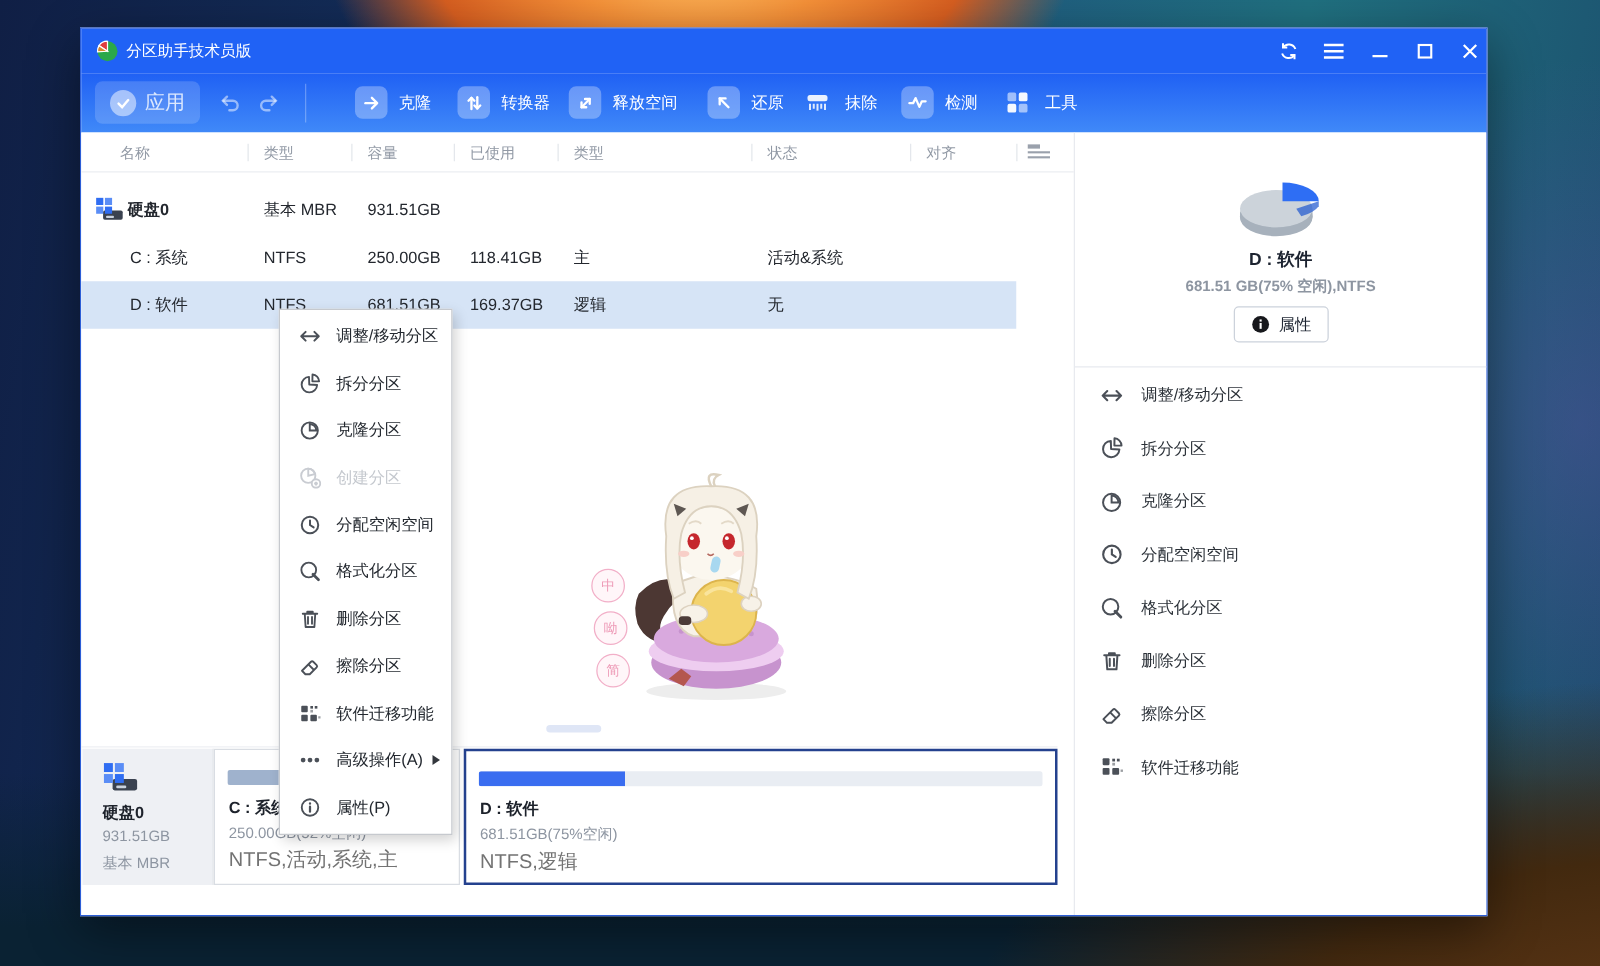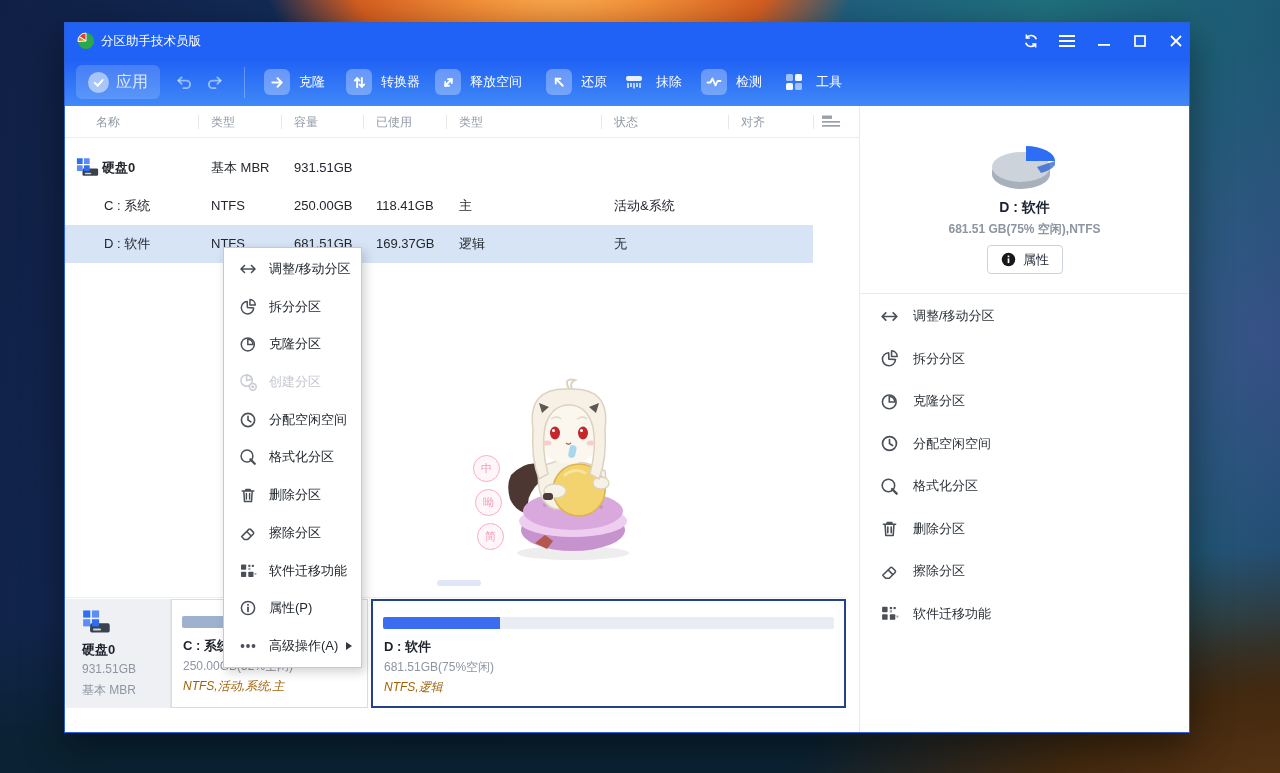--- a/index.html
+++ b/index.html
@@ -19,21 +19,21 @@
   .applogo{position:absolute;left:12px;top:9px;width:18px;height:18px;}
   .wctl{position:absolute;top:5px;width:26px;height:26px;display:flex;align-items:center;justify-content:center;cursor:pointer;}
   
   .toolbar{position:absolute;left:0;top:36px;right:0;height:47px;background:linear-gradient(180deg,#2061f4,#4089f8);}
   .applybtn{position:absolute;left:11px;top:6px;width:84px;height:34px;border-radius:6px;background:rgba(255,255,255,.16);
     display:flex;align-items:center;justify-content:center;gap:7px;}
   .chk{width:21px;height:21px;border-radius:50%;background:rgba(255,255,255,.5);display:flex;align-items:center;justify-content:center;}
   .applylbl{color:rgba(255,255,255,.8);font-size:16px;}
   .histbtn{position:absolute;top:11px;width:26px;height:24px;display:flex;align-items:center;justify-content:center;}
   .tsep{position:absolute;left:179px;top:8px;width:1px;height:31px;background:rgba(255,255,255,.28);}
-  .tbtn{position:absolute;top:9px;height:28px;display:flex;align-items:center;gap:9px;color:#fff;font-size:13px;cursor:pointer;}
+  .tbtn{position:absolute;top:9px;height:28px;display:flex;align-items:center;gap:9px;color:#fff;font-size:13px;cursor:pointer;margin-left:20px;}
   .ticon{width:26px;height:26px;border-radius:6px;background:rgba(255,255,255,.3);display:flex;align-items:center;justify-content:center;}
   .ticon.nobg{background:transparent;}
   
   .whitebg{position:absolute;left:0;top:83px;right:0;bottom:0;background:#fff;}
   .hcell{position:absolute;top:83px;height:32px;line-height:32px;font-size:12px;color:#9199a5;}
   .hsep{position:absolute;top:92px;width:1px;height:14px;background:#e4e7ec;}
   .hunder{position:absolute;left:0;top:114px;width:794px;height:1px;background:#eceef2;}
   .viewicon{position:absolute;left:757px;top:92px;width:18px;height:14px;cursor:pointer;}
   .trow{position:absolute;left:0;width:748px;height:38px;font-size:13px;color:#23272e;cursor:default;}
   .trow.sel{background:#d6e4f6;}
@@ -52,21 +52,21 @@
   .bsep{position:absolute;left:0;top:574px;width:781px;height:1px;background:#eef0f3;}
   .hthumb{position:absolute;left:372px;top:557px;width:44px;height:6px;border-radius:3px;background:#dfe6f6;cursor:pointer;}
   .diskcard{position:absolute;left:1px;top:576px;width:104px;height:109px;background:#eef0f4;border-right:1px solid #e2e5ea;}
   .pblock{position:absolute;top:576px;height:109px;background:#fff;box-sizing:border-box;cursor:pointer;}
   .pblock.c{left:106px;width:197px;border:1px solid #d9dde3;}
   .pblock.d{left:306px;width:475px;border:2px solid #24418e;}
   .bar{position:absolute;left:10px;right:10px;top:16px;height:12px;border-radius:2px;background:#e9edf3;overflow:hidden;}
   .barfill{height:100%;}
   .bn{position:absolute;left:11px;top:37px;font-size:13px;font-weight:bold;color:#1d222b;}
   .bs1{position:absolute;left:11px;top:58px;font-size:12px;color:#8d95a1;}
-  .bs2{position:absolute;left:11px;top:78px;font-size:12px;color:#a16207;font-style:italic;}
+  .bs2{position:absolute;left:11px;top:78px;font-size:16px;color:#737373;}
   .dc-icon{position:absolute;left:16px;top:10px;width:30px;height:26px;}
   .dc-n{position:absolute;left:16px;top:42px;font-size:13px;font-weight:bold;color:#1d222b;}
   .dc-s{position:absolute;left:16px;top:63px;font-size:12px;color:#8d95a1;}
   .dc-t{position:absolute;left:16px;top:83px;font-size:12px;color:#8d95a1;}
   
   .vdiv{position:absolute;left:794px;top:83px;width:1px;height:626px;background:#e8eaef;}
   .rpane{position:absolute;left:795px;top:83px;width:329px;height:626px;}
   .pie{position:absolute;left:121px;top:29px;width:84px;height:60px;}
   .rpt{position:absolute;left:0;top:93px;width:100%;text-align:center;font-size:14px;font-weight:bold;color:#1c2330;}
   .rps{position:absolute;left:0;top:115px;width:100%;text-align:center;font-size:12px;color:#8d95a1;font-weight:bold;}
@@ -496,31 +496,31 @@
             <rect x="2" y="9.8" width="5.2" height="5.2" rx=".8"></rect>
             <rect x="9.3" y="9.8" width="5.2" height="5.2" rx=".8"></rect>
             <rect x="9.3" y="2.8" width="2.1" height="2.1"></rect>
             <rect x="12.8" y="2.8" width="2.1" height="2.1"></rect>
             <rect x="9.3" y="5.9" width="2.1" height="2.1" opacity=".55"></rect>
             <rect x="15.6" y="11" width="1.8" height="1.8" opacity=".55"></rect>
           </svg>
         <span>软件迁移功能</span>
       </div>
       <div class="mi">
-        <svg width="18" height="18" viewBox="0 0 18 18" fill="none" stroke="currentColor" stroke-width="1.5">
-            <circle cx="9" cy="9" r="6.6"></circle>
-            <path d="M9 5.6v.3M9 8.3v4" stroke-width="1.8" stroke-linecap="round"></path>
-          </svg>
-        <span>属性(P)</span>
-      </div>
-      <div class="mi">
         <svg width="18" height="18" viewBox="0 0 18 18" fill="currentColor">
             <circle cx="3.5" cy="9" r="1.9"></circle>
             <circle cx="9" cy="9" r="1.9"></circle>
             <circle cx="14.5" cy="9" r="1.9"></circle>
           </svg>
         <span>高级操作(A)</span>
         <span class="subarrow"></span>
       </div>
+      <div class="mi">
+        <svg width="18" height="18" viewBox="0 0 18 18" fill="none" stroke="currentColor" stroke-width="1.5">
+            <circle cx="9" cy="9" r="6.6"></circle>
+            <path d="M9 5.6v.3M9 8.3v4" stroke-width="1.8" stroke-linecap="round"></path>
+          </svg>
+        <span>属性(P)</span>
+      </div>
     </div>
 
   </div>
 </div>
 
 </body></html>

